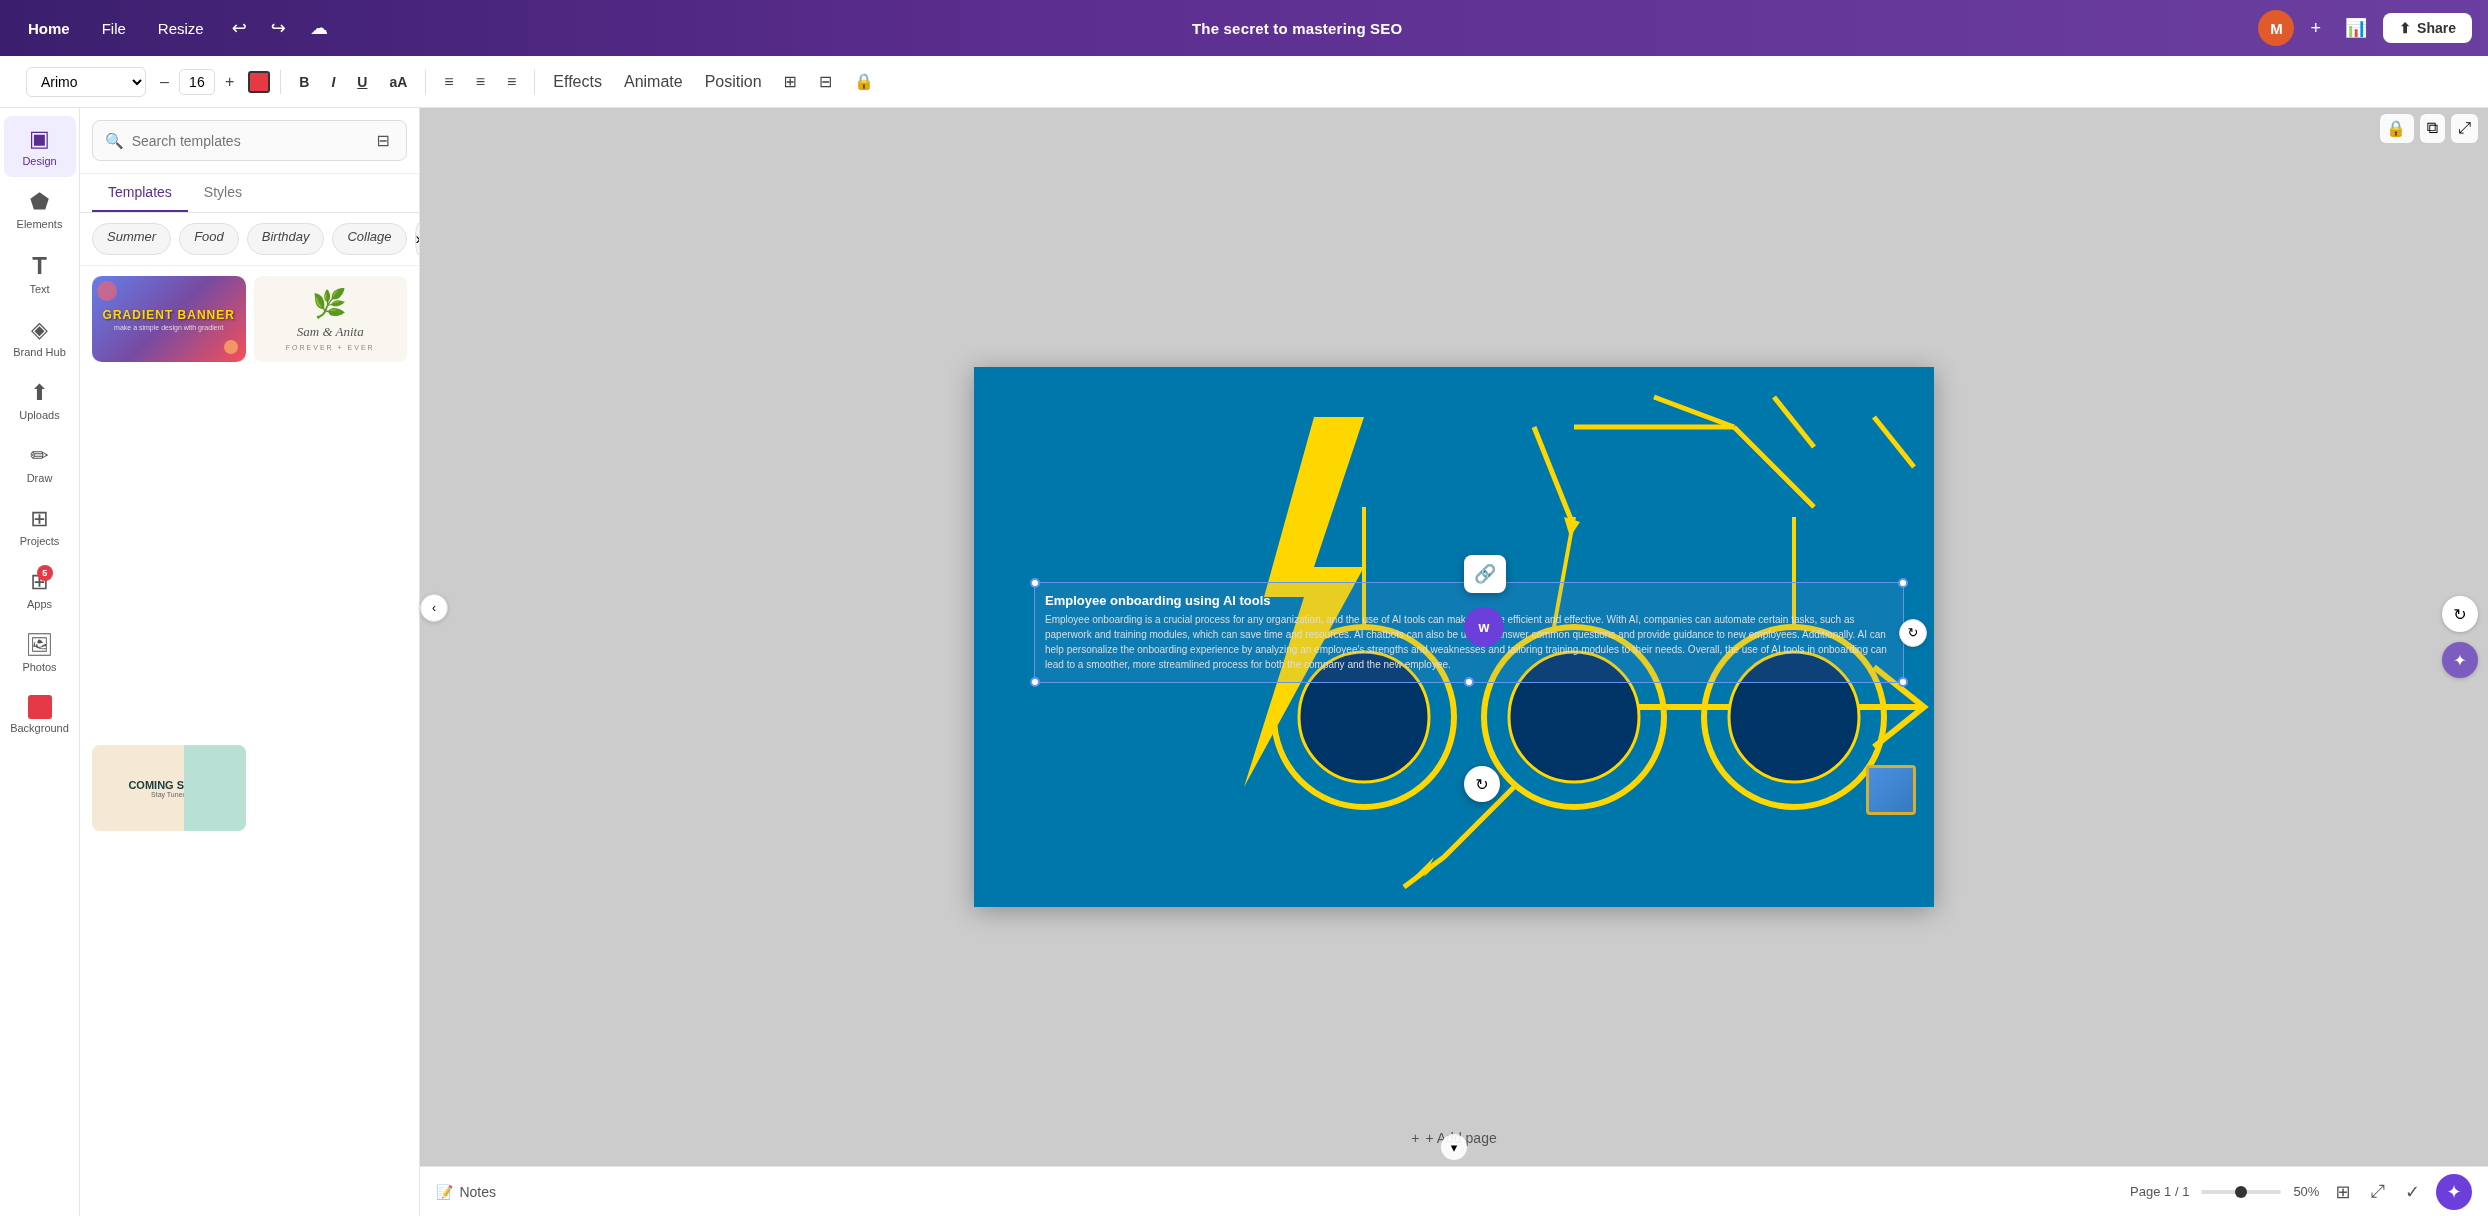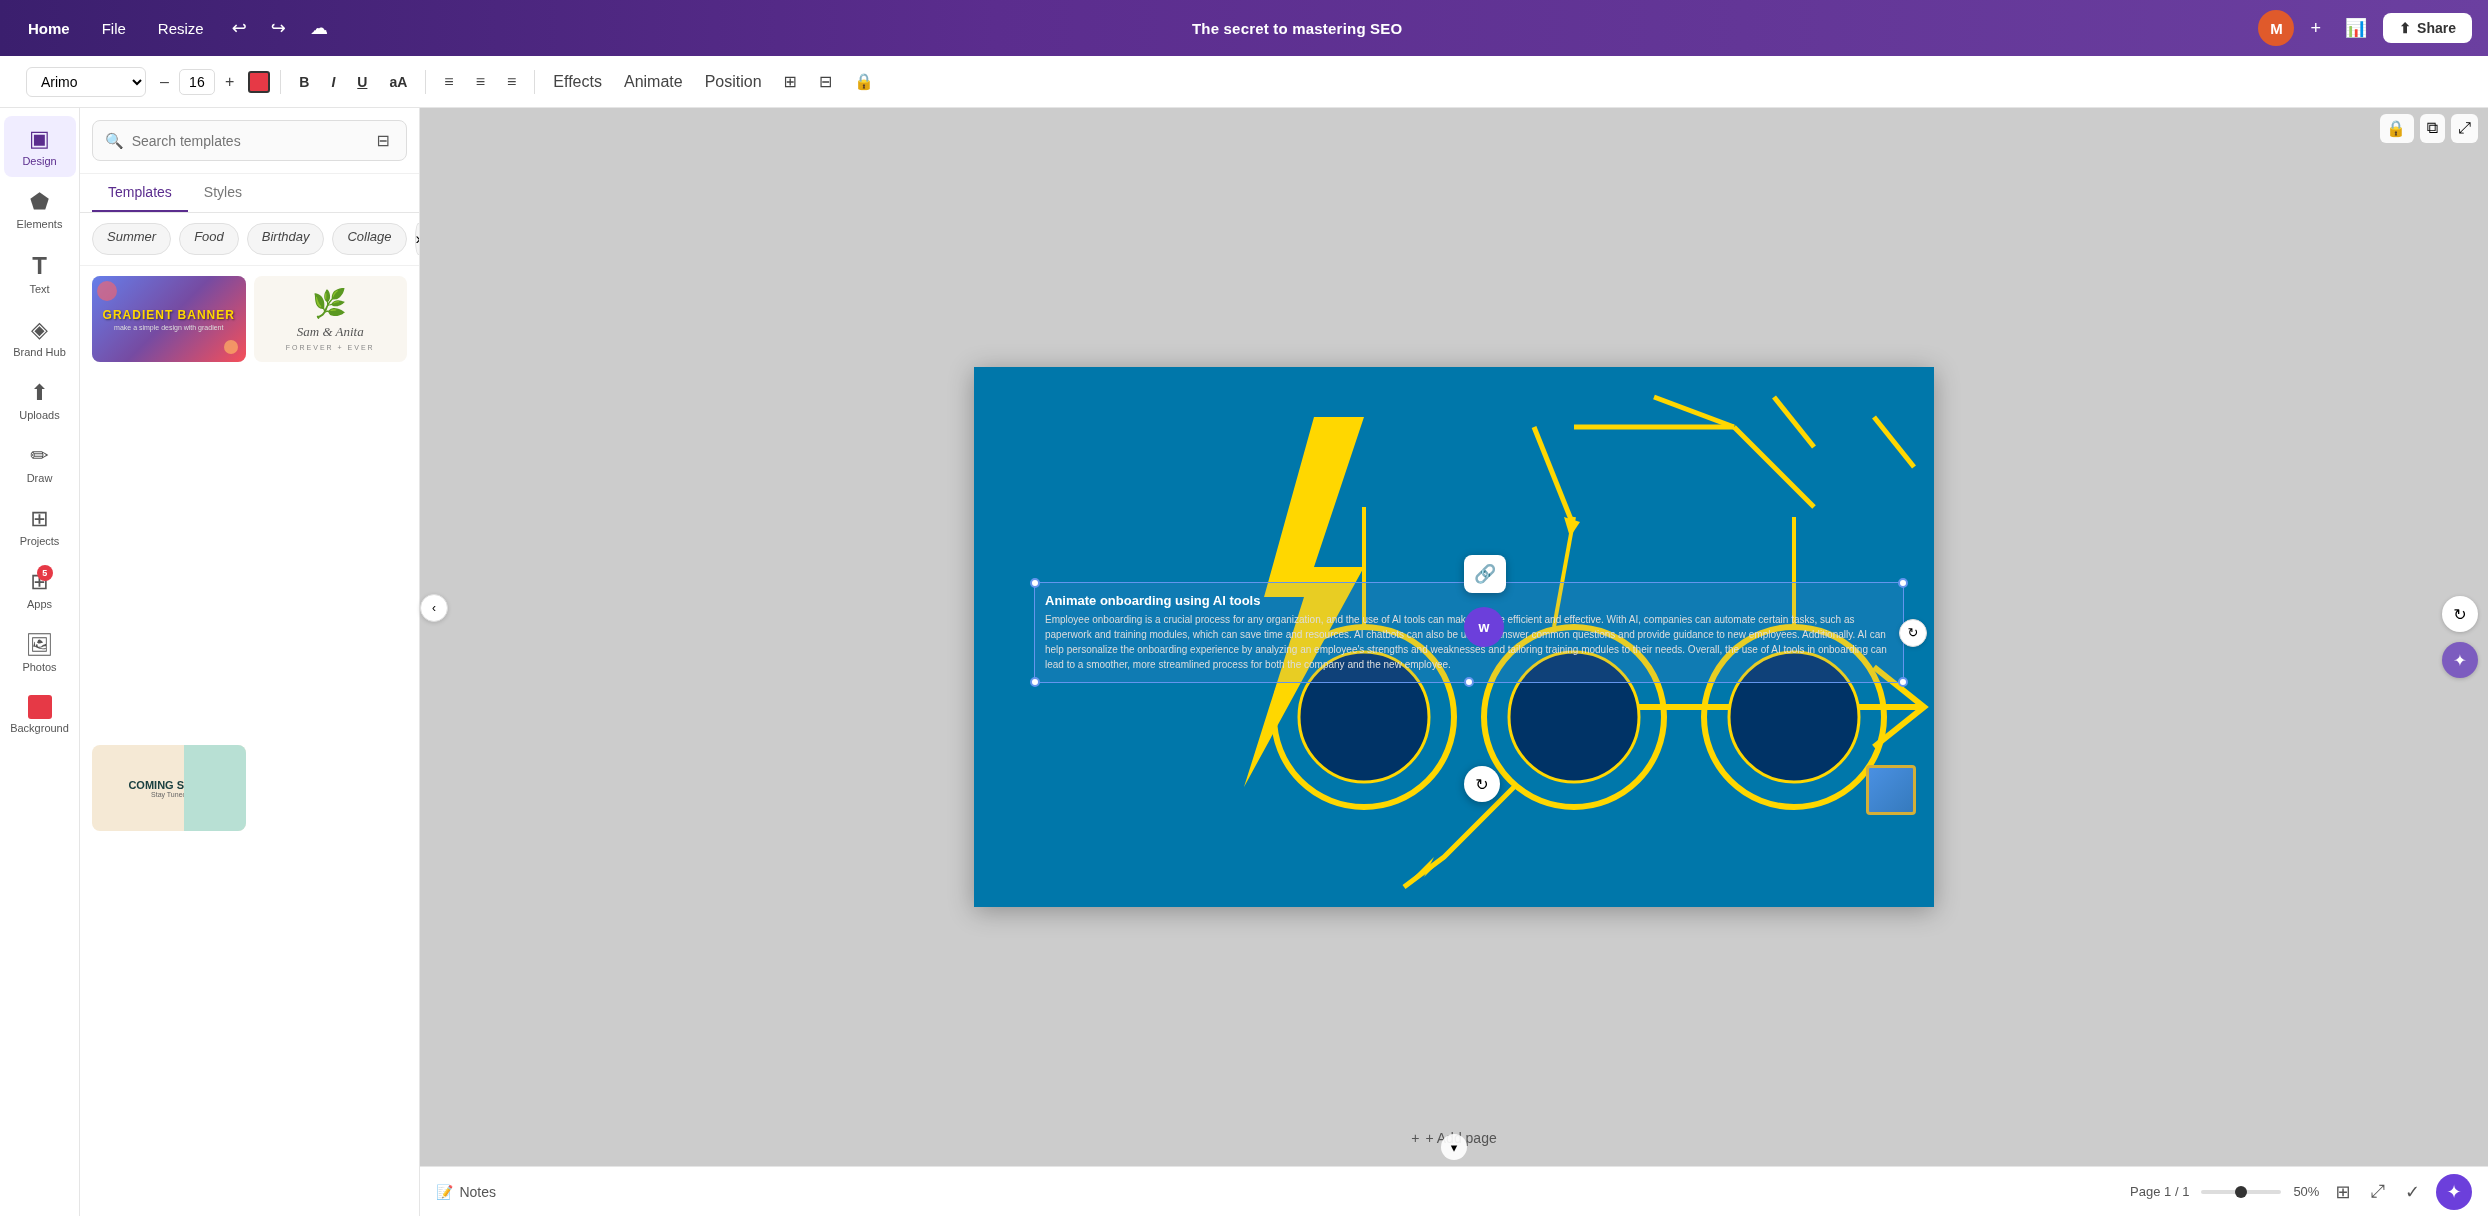--- a/index.html
+++ b/index.html
@@ -283,20 +283,21 @@
     
     .tpl-gradient {
       background: linear-gradient(135deg, #667eea 0%, #764ba2 50%, #f64f59 100%);
       display: flex; flex-direction: column;
       align-items: center; justify-content: center;
       height: 100%;
       color: #fff;
       text-align: right;
       padding: 8px;
       position: relative;
+      border-radius: 10px;
     }
     .tpl-gradient::before {
       content: '';
       position: absolute;
       top: 5px; left: 5px;
       width: 20px; height: 20px;
       background: rgba(255,100,100,0.6);
       border-radius: 50%;
     }
     .tpl-gradient::after {
@@ -815,21 +816,21 @@
           <line x1="390" y1="140" x2="390" y2="260" stroke="#FFD700" stroke-width="4"></line>
         </svg>
 
         <div class="text-selection-box">
           <div class="selection-handle" style="top:-5px;left:-5px;"></div>
           <div class="selection-handle" style="top:-5px;right:-5px;"></div>
           <div class="selection-handle" style="bottom:-5px;left:-5px;"></div>
           <div class="selection-handle" style="bottom:-5px;right:-5px;"></div>
           <div class="selection-handle" style="top:-5px;left:50%;transform:translateX(-50%);"></div>
           <div class="selection-handle" style="bottom:-5px;left:50%;transform:translateX(-50%);"></div>
-          <div class="text-selection-title">Animate onboarding using AI tools</div>
+          <div class="text-selection-title">Employee onboarding using AI tools</div>
           <div class="text-selection-body">Employee onboarding is a crucial process for any organization, and the use of AI tools can make it more efficient and effective. With AI, companies can automate certain tasks, such as paperwork and training modules, which can save time and resources. AI chatbots can also be used to answer common questions and provide guidance to new employees. Additionally. AI can help personalize the onboarding experience by analyzing an employee's strengths and weaknesses and tailoring training modules to their needs. Overall, the use of AI tools in onboarding can lead to a smoother, more streamlined process for both the company and the new employee.</div>
           <div class="rotate-handle">↻</div>
         </div>
 
         <div class="link-popup">🔗</div>
 
         <div class="wf-icon">w</div>
 
         <div class="refresh-popup">↻</div>
 

